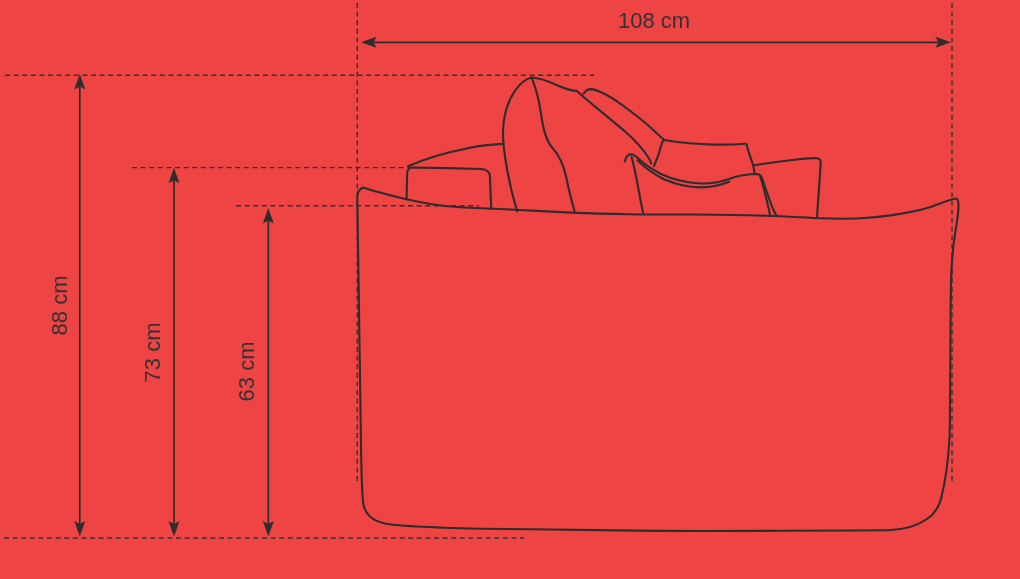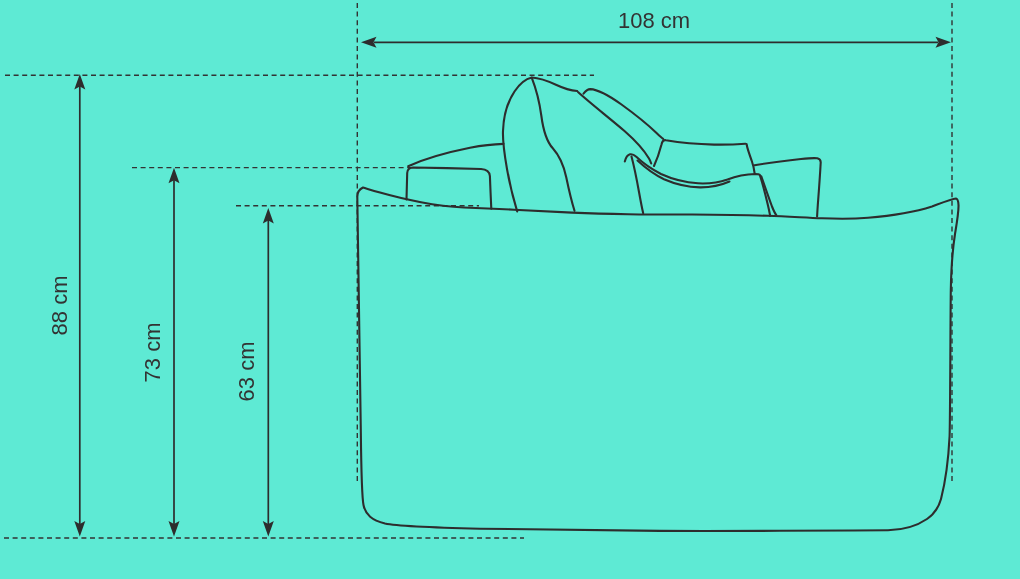--- a/index.html
+++ b/index.html
@@ -1,16 +1,16 @@
 <!DOCTYPE html>
 <html><head>
 <meta charset="utf-8">
 <style>
 html,body{margin:0;padding:0;background:#ffffff;}
-#stage{position:relative;width:1020px;height:579px;background:#5eead4;overflow:hidden;}
+#stage{position:relative;width:1020px;height:579px;background:#ef4444;overflow:hidden;}
 text{font-family:"Liberation Sans",sans-serif;fill:#333333;}
 </style>
 </head>
 <body>
 <div id="stage">
 <svg width="1020" height="579" viewBox="0 0 1020 579" xmlns="http://www.w3.org/2000/svg" fill="none">
 
 <path d="M357.3,3 V483" stroke="#333" stroke-width="1.4" stroke-dasharray="5 3.6"></path>
 
 <path d="M952,3 V483" stroke="#333" stroke-width="1.4" stroke-dasharray="5 3.6"></path>

